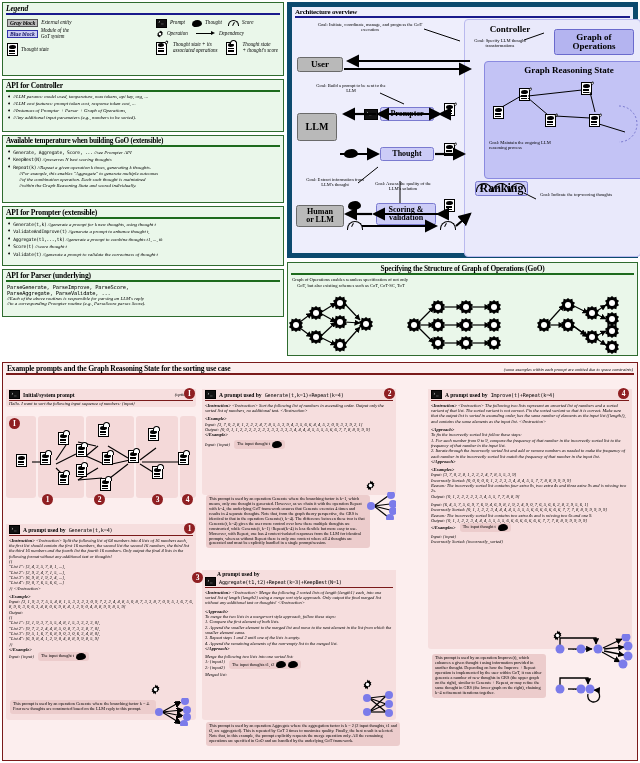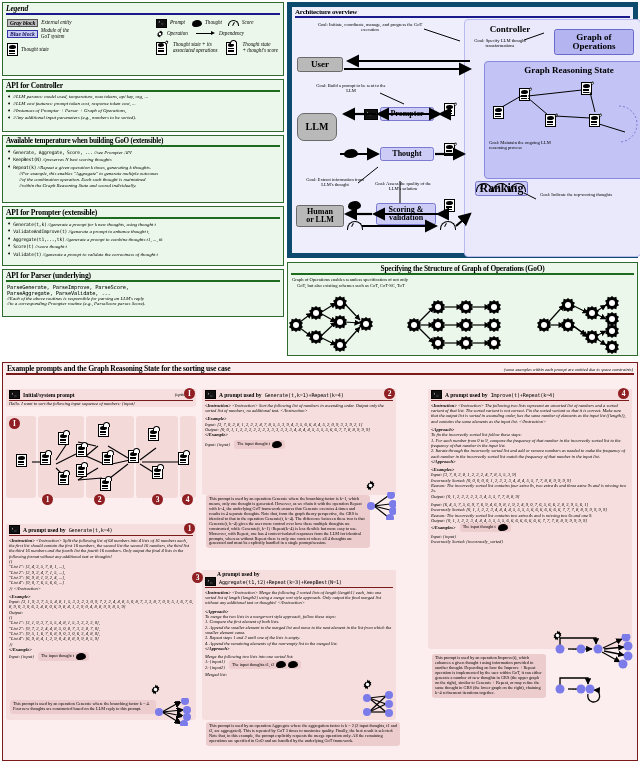--- a/index.html
+++ b/index.html
@@ -333,21 +333,21 @@
     <span>Goal: Initiate, coordinate, manage, and progress the GoT execution</span>
   </div>
 
   <div class="arch-box b-gray" style="left:5px;top:50px;width:46px;height:15px;font-size:9px;">
     <span>User</span>
   </div>
   <div class="goal" style="left:24px;top:76px;width:70px;">
     <span>Goal: Build a prompt to be sent to the LLM</span>
   </div>
 
-  <div class="arch-box b-gray" style="left:5px;top:106px;width:40px;height:28px;font-size:10px;border-radius:7px;">
+  <div class="arch-box b-gray" style="left:5px;top:106px;width:40px;height:28px;font-size:10px;">
     <span>LLM</span>
   </div>
 
   <div class="arch-box b-lav" style="left:88px;top:100px;width:54px;height:14px;font-size:8px;">
     <span>Prompter</span>
   </div>
   <span class="ico-prompt" style="position:absolute;left:72px;top:102px;width:12px;height:9px;"></span>
 
   <div class="arch-box b-lav" style="left:88px;top:140px;width:54px;height:14px;font-size:8px;">
     <span>Thought</span>

